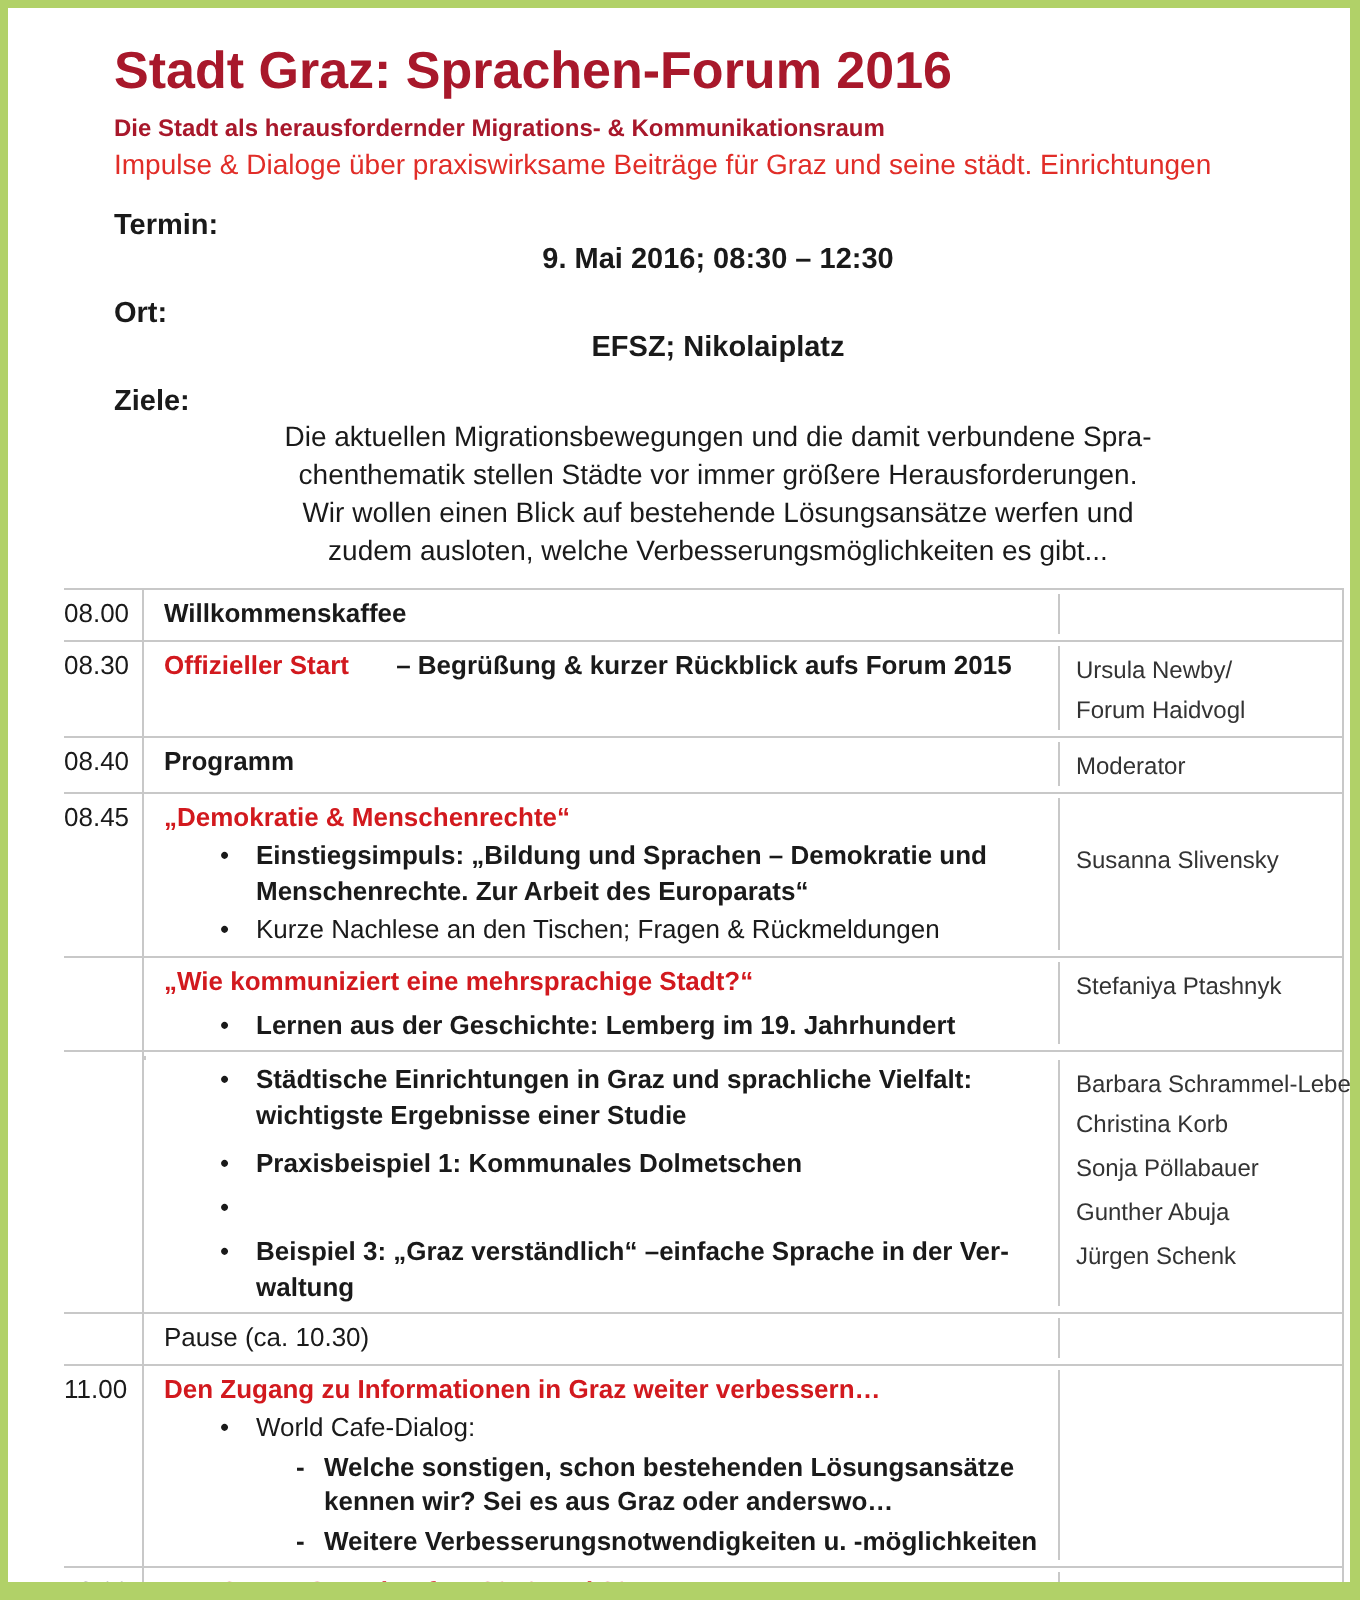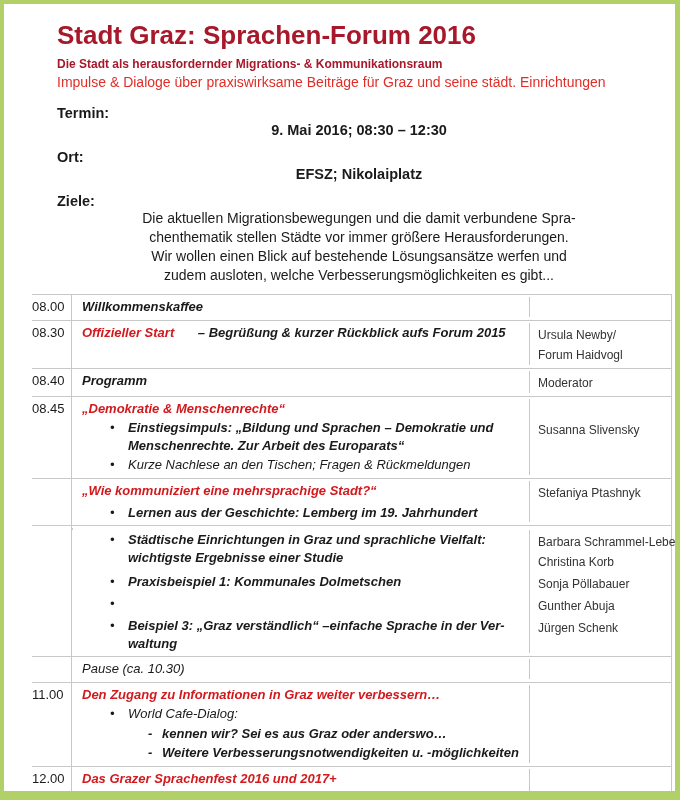--- a/index.html
+++ b/index.html
@@ -36,21 +36,21 @@
     font-size:13px;line-height:17.5px;
   }
   .agenda-row{display:flex;border-bottom:1px solid var(--line,#c8c8c8);}
   .time-cell{
     width:40px;flex:none;box-sizing:border-box;
     border-right:1px solid var(--line,#c8c8c8);
     padding:3px 0 0 0;font-size:13px;
   }
   .items-wrap{flex:1;display:flex;flex-direction:column;padding:2px 0 3px 0;}
   .item-row{display:flex;}
-  .item-main{flex:1;display:flex;padding:1px 4px 1px 10px;min-width:0;font-style:italic;}
+  .item-main{flex:1;display:flex;padding:1px 4px 1px 10px;min-width:0;}
   .item-main .text{display:block;}
   .item-main .line{display:block;white-space:nowrap;}
   .marker{flex:none;display:block;}
   .bullet .marker,.bullet-bold .marker{margin-left:28px;width:18px;}
   .dash-bold .marker{margin-left:66px;width:14px;font-weight:bold;}
   .red-title{color:var(--bright-red,#d2191e);font-weight:bold;}
   .plain-bold{font-weight:bold;}
   .bullet-bold .text,.dash-bold .text{font-weight:bold;}
   .subtitle-italic{font-weight:bold;font-style:italic;}
   .seg-red{color:var(--bright-red,#d2191e);font-weight:bold;}
@@ -280,20 +280,21 @@
               <div class="text">
                 <div class="line">World Cafe-Dialog:</div>
               </div>
             </div>
             <div class="speaker-cell"></div>
           </div>
           <div class="item-row">
             <div class="item-main dash-bold">
               <div class="marker">-</div>
               <div class="text">
+                <div class="line">Welche sonstigen, schon bestehenden Lösungsansätze</div>
                 <div class="line">kennen wir? Sei es aus Graz oder anderswo…</div>
               </div>
             </div>
             <div class="speaker-cell"></div>
           </div>
           <div class="item-row">
             <div class="item-main dash-bold">
               <div class="marker">-</div>
               <div class="text">
                 <div class="line">Weitere Verbesserungsnotwendigkeiten u. -möglichkeiten</div>

